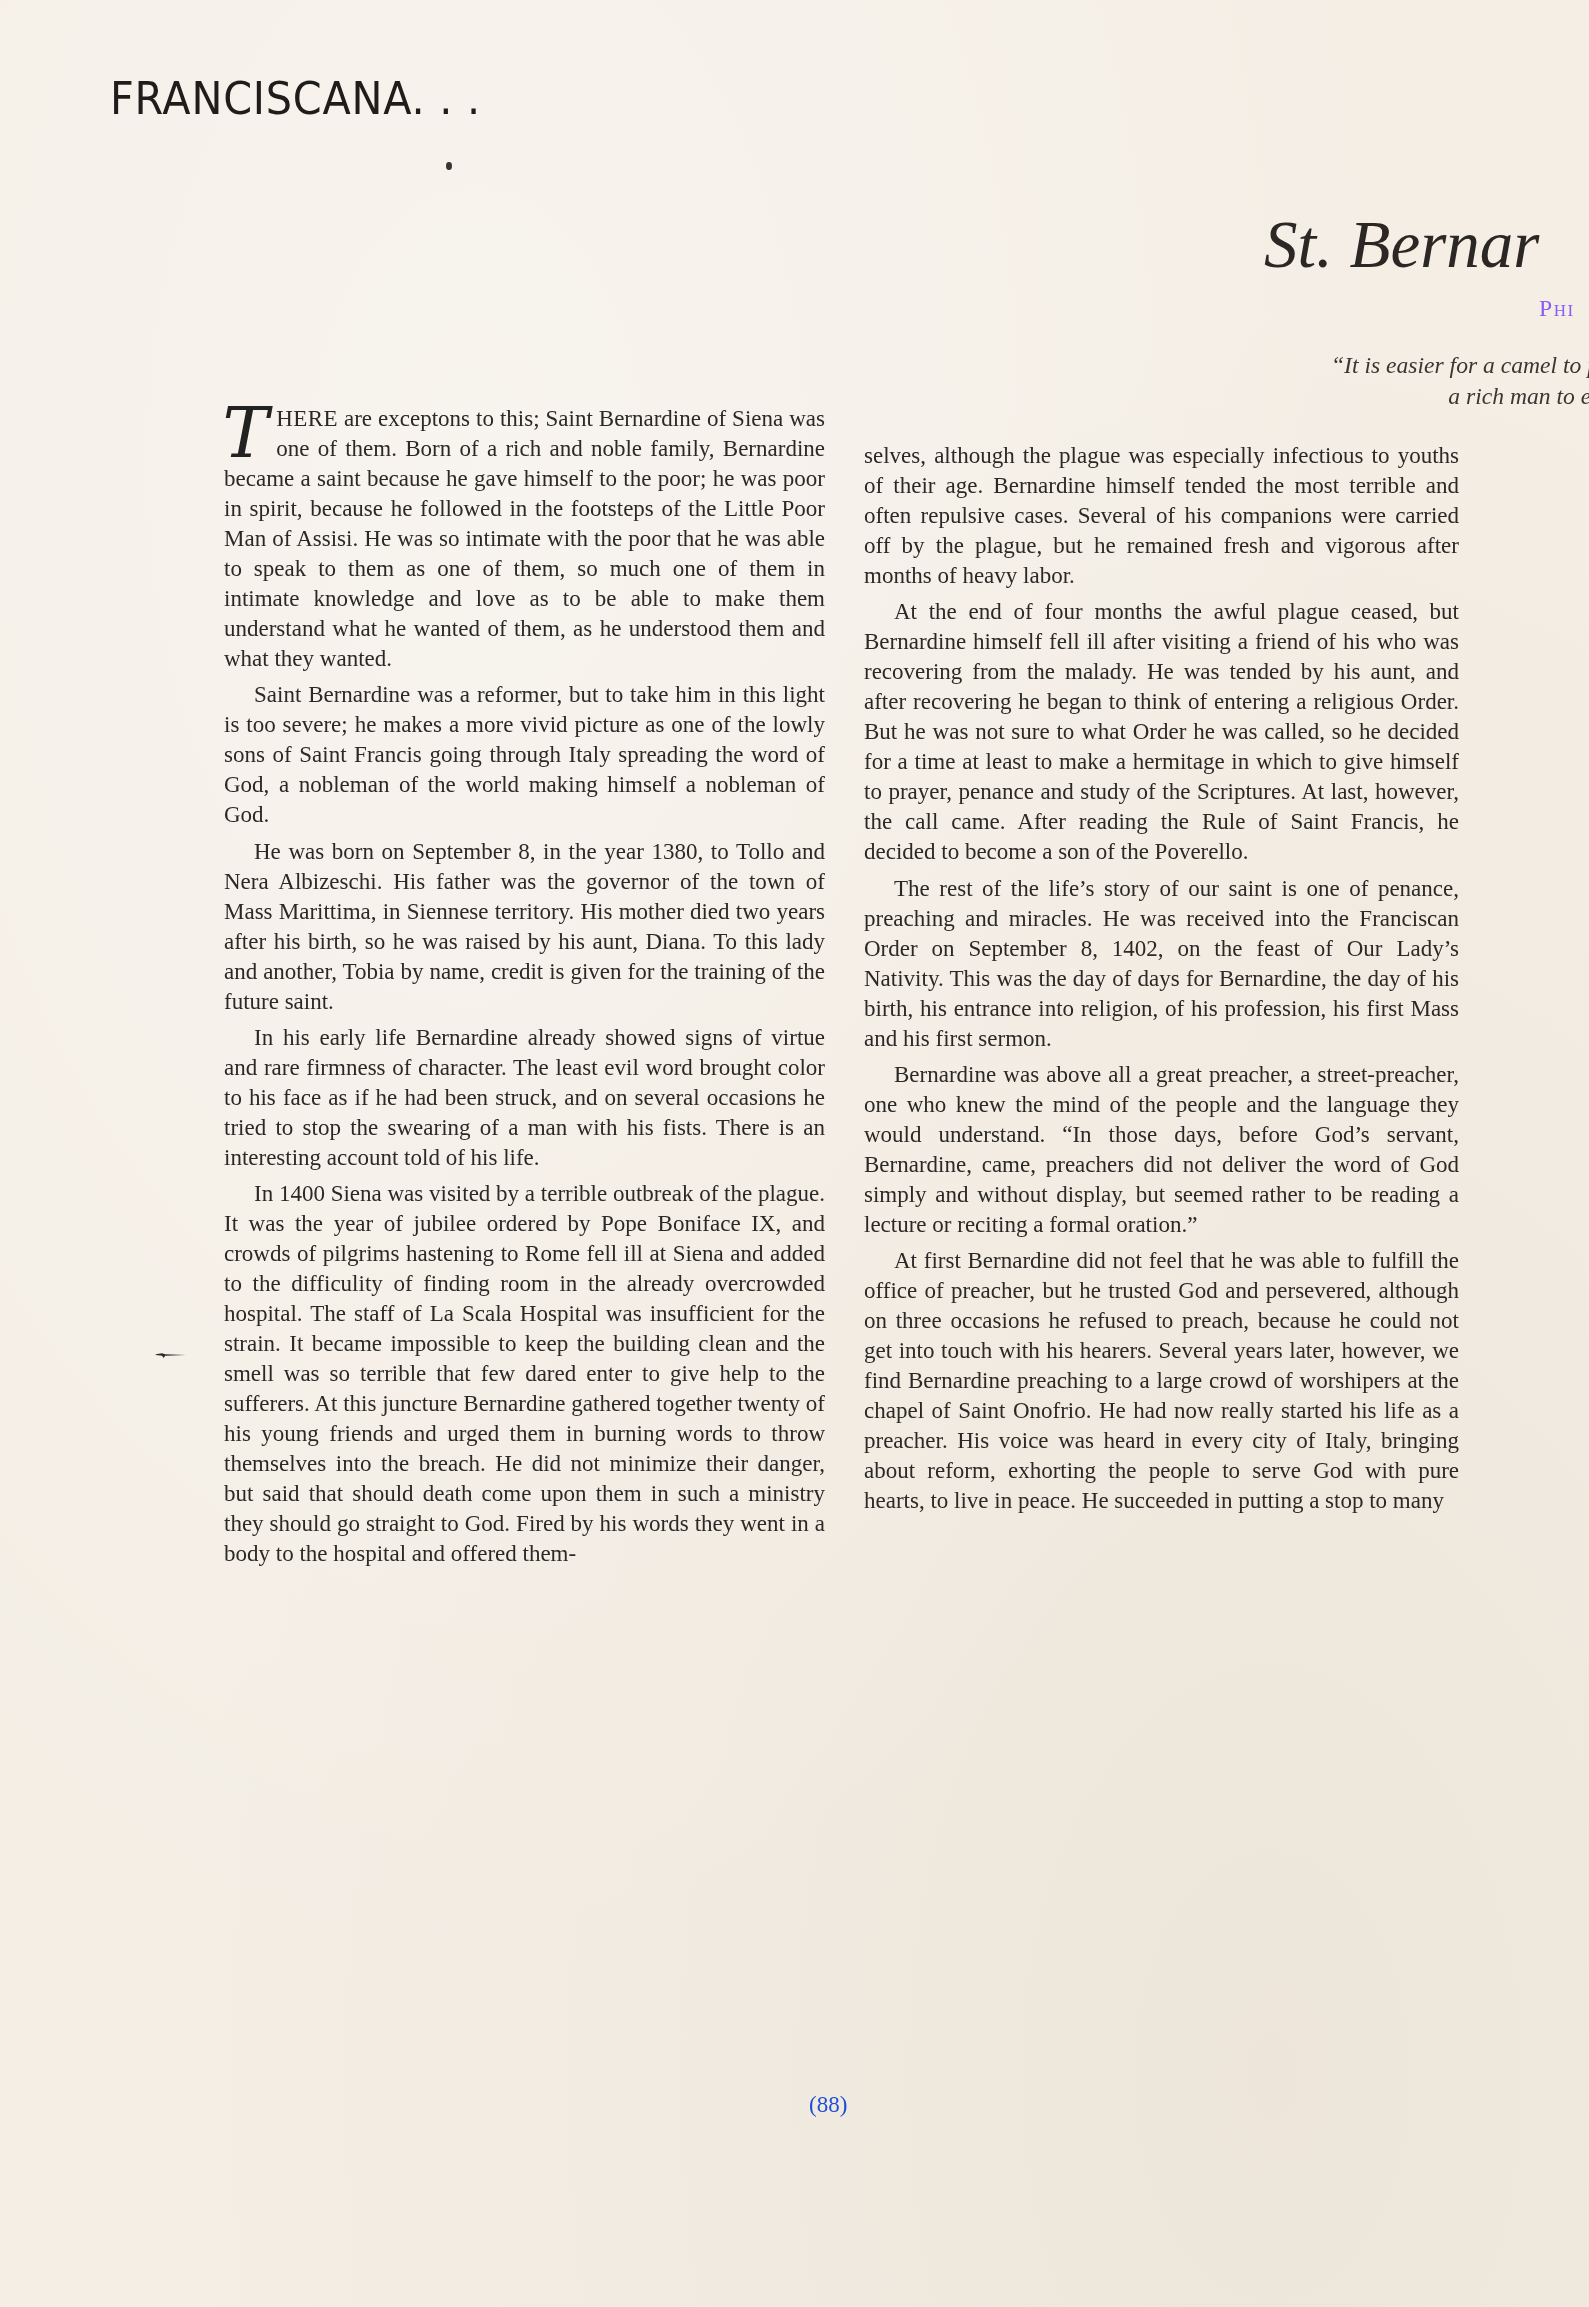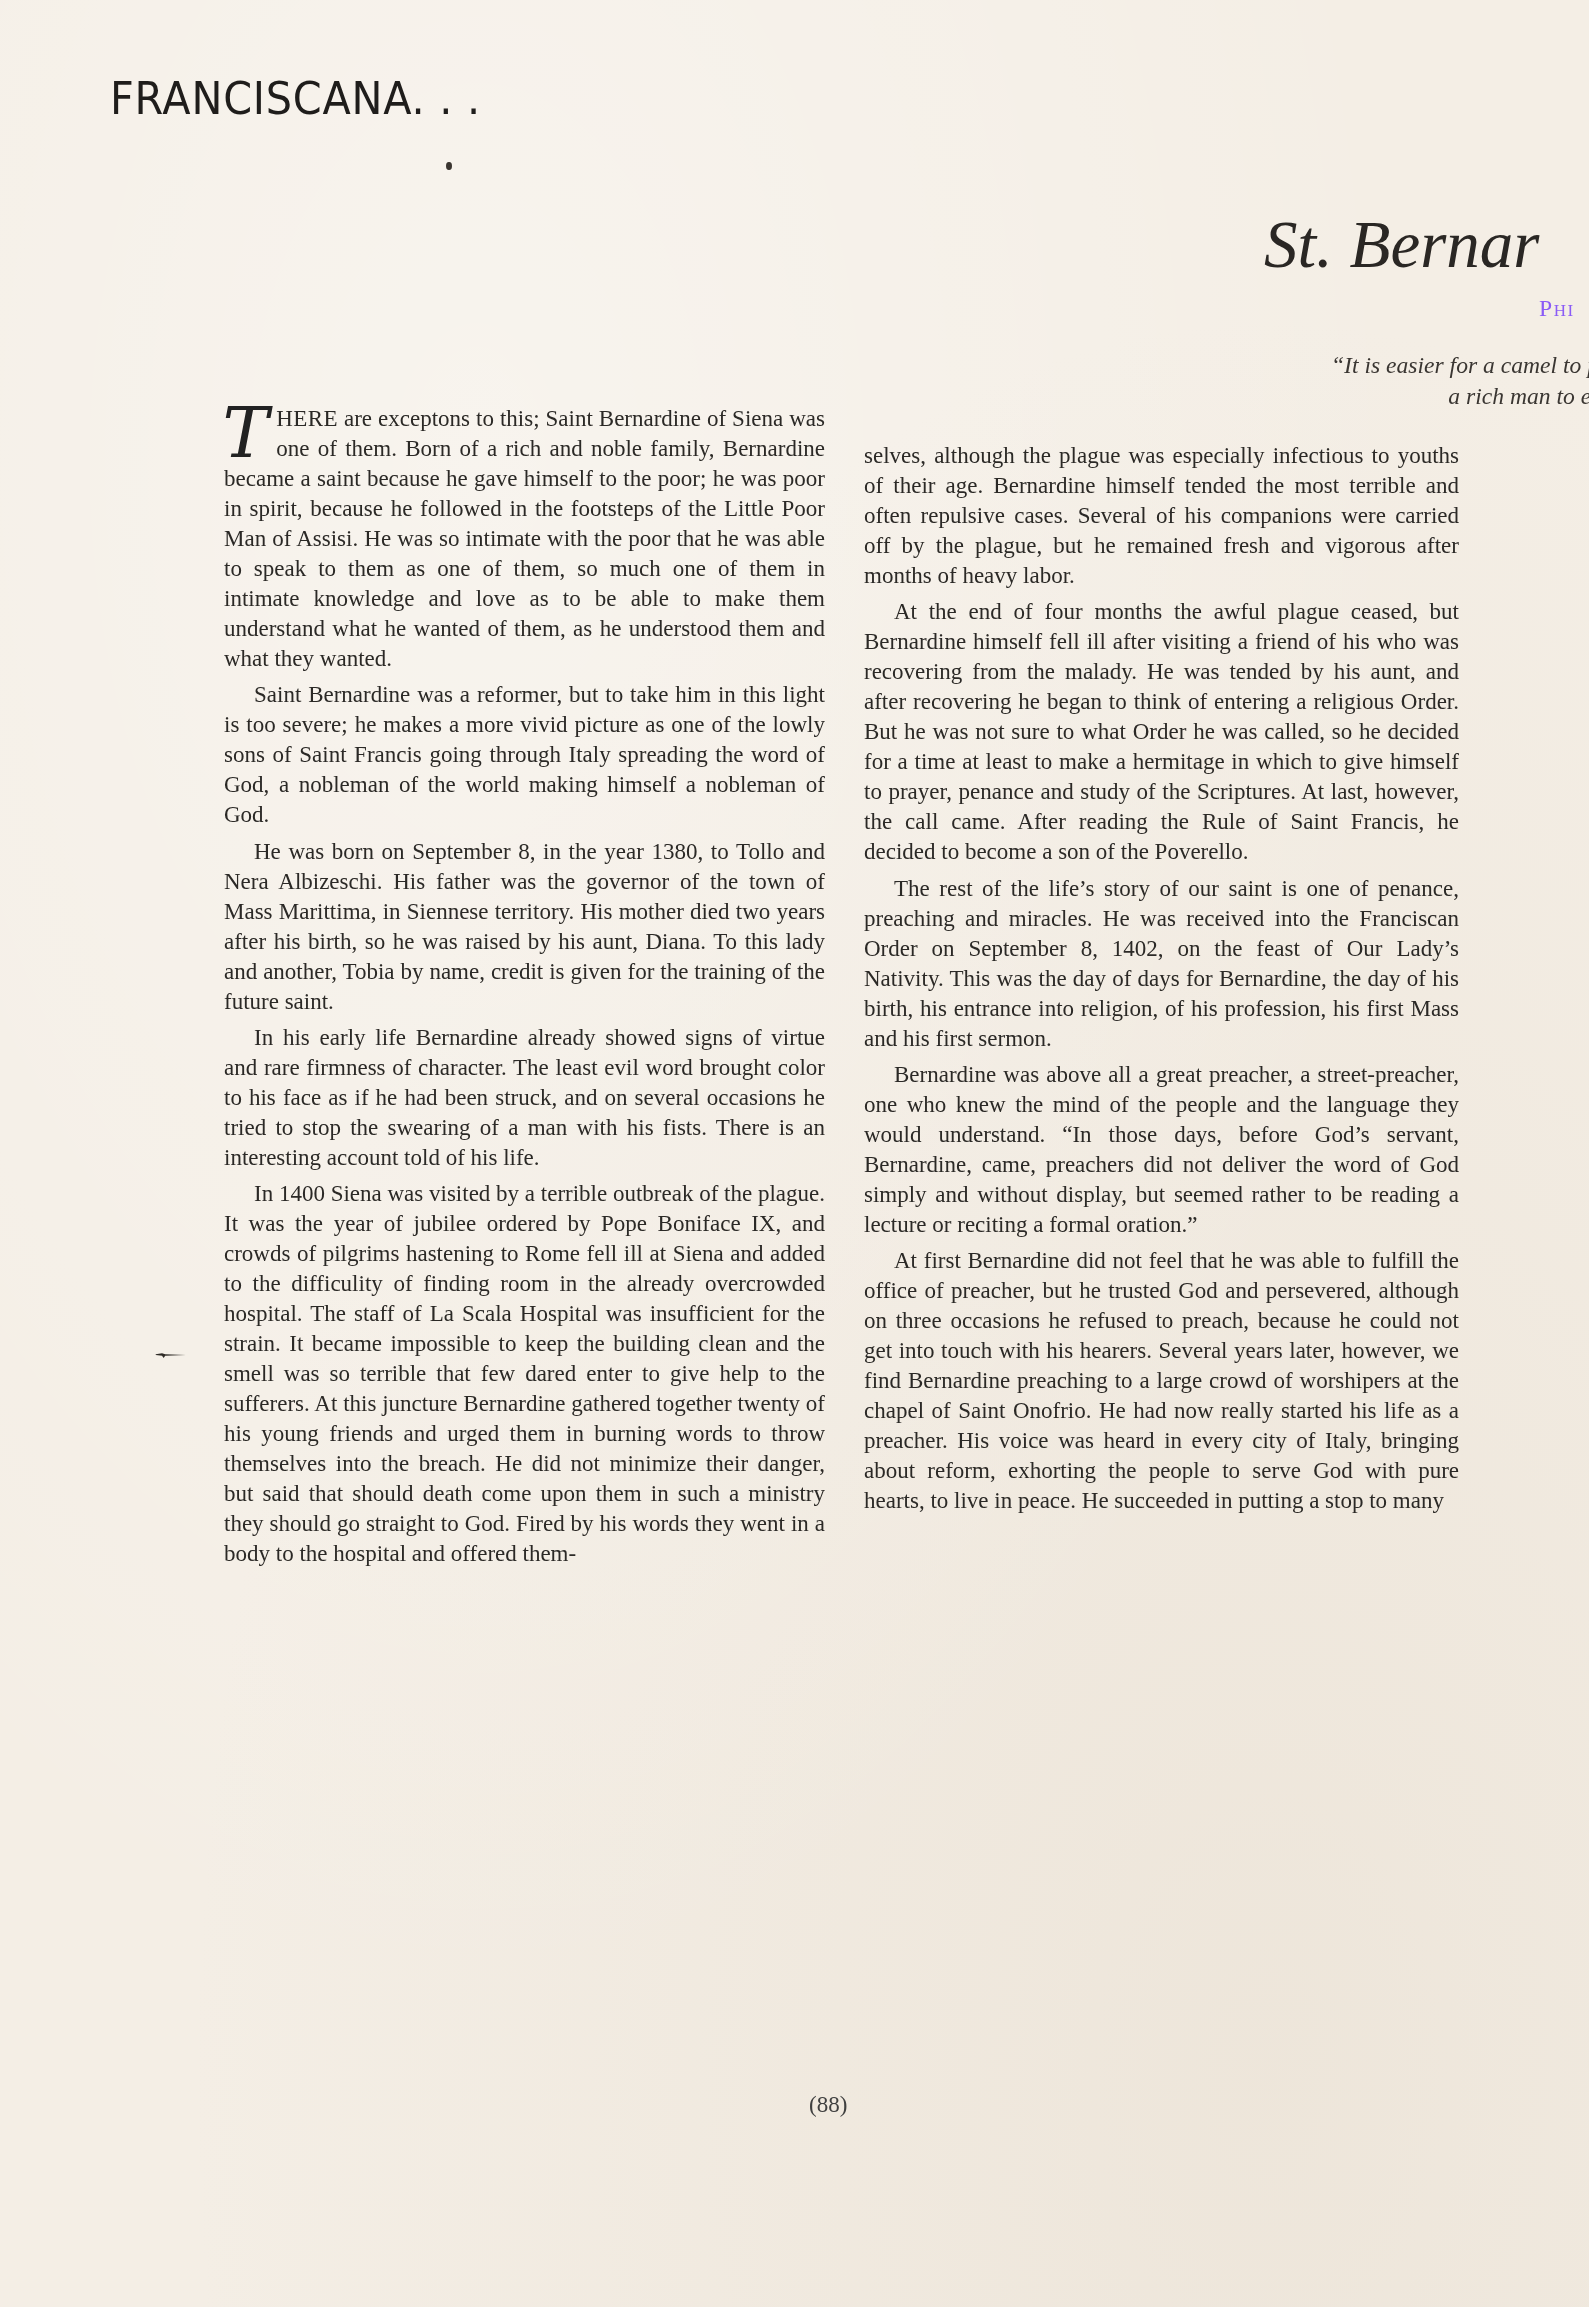--- a/index.html
+++ b/index.html
@@ -51,21 +51,21 @@
   .column p.first { text-indent: 0; }
   .dropcap {
     float: left; font-size: 69px; line-height: 55px; margin: 1.6px 7.9px 0 -1.6px;
     font-style: italic; font-family: "DejaVu Serif", serif; color: #222;
   }
   .lead-caps { letter-spacing: 0.4px; margin-top: 32px; }
   .margin-mark {
     position: absolute; left: 154px; top: 1351px; width: 35px; height: 7.9px;
   }
   .page-number {
-    position: absolute; left: 809px; top: 2092px; font-size: 23px; color: #404040;
+    position: absolute; left: 809px; top: 2092px; font-size: 23px; color: #1d4ed8;
   }
 </style>
 </head>
 <body>
 
 <div class="page-bg"></div>
 
 <div class="section-header">FRANCISCANA. . .</div>
 <div class="ink-dot"></div>
 

